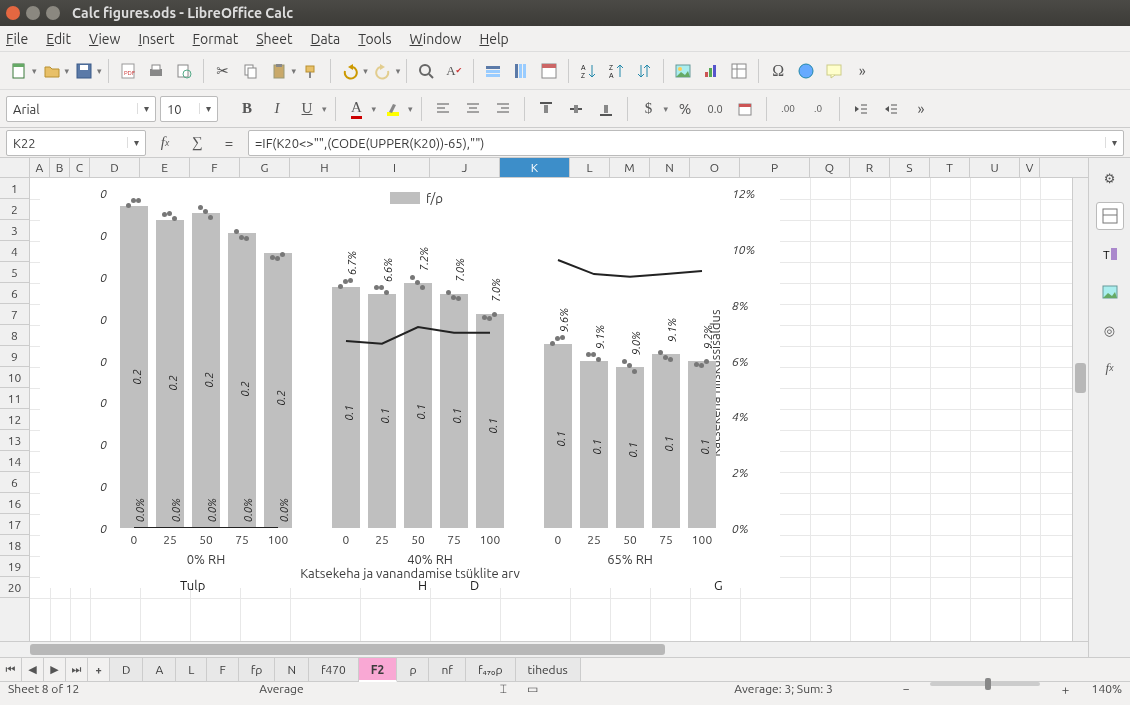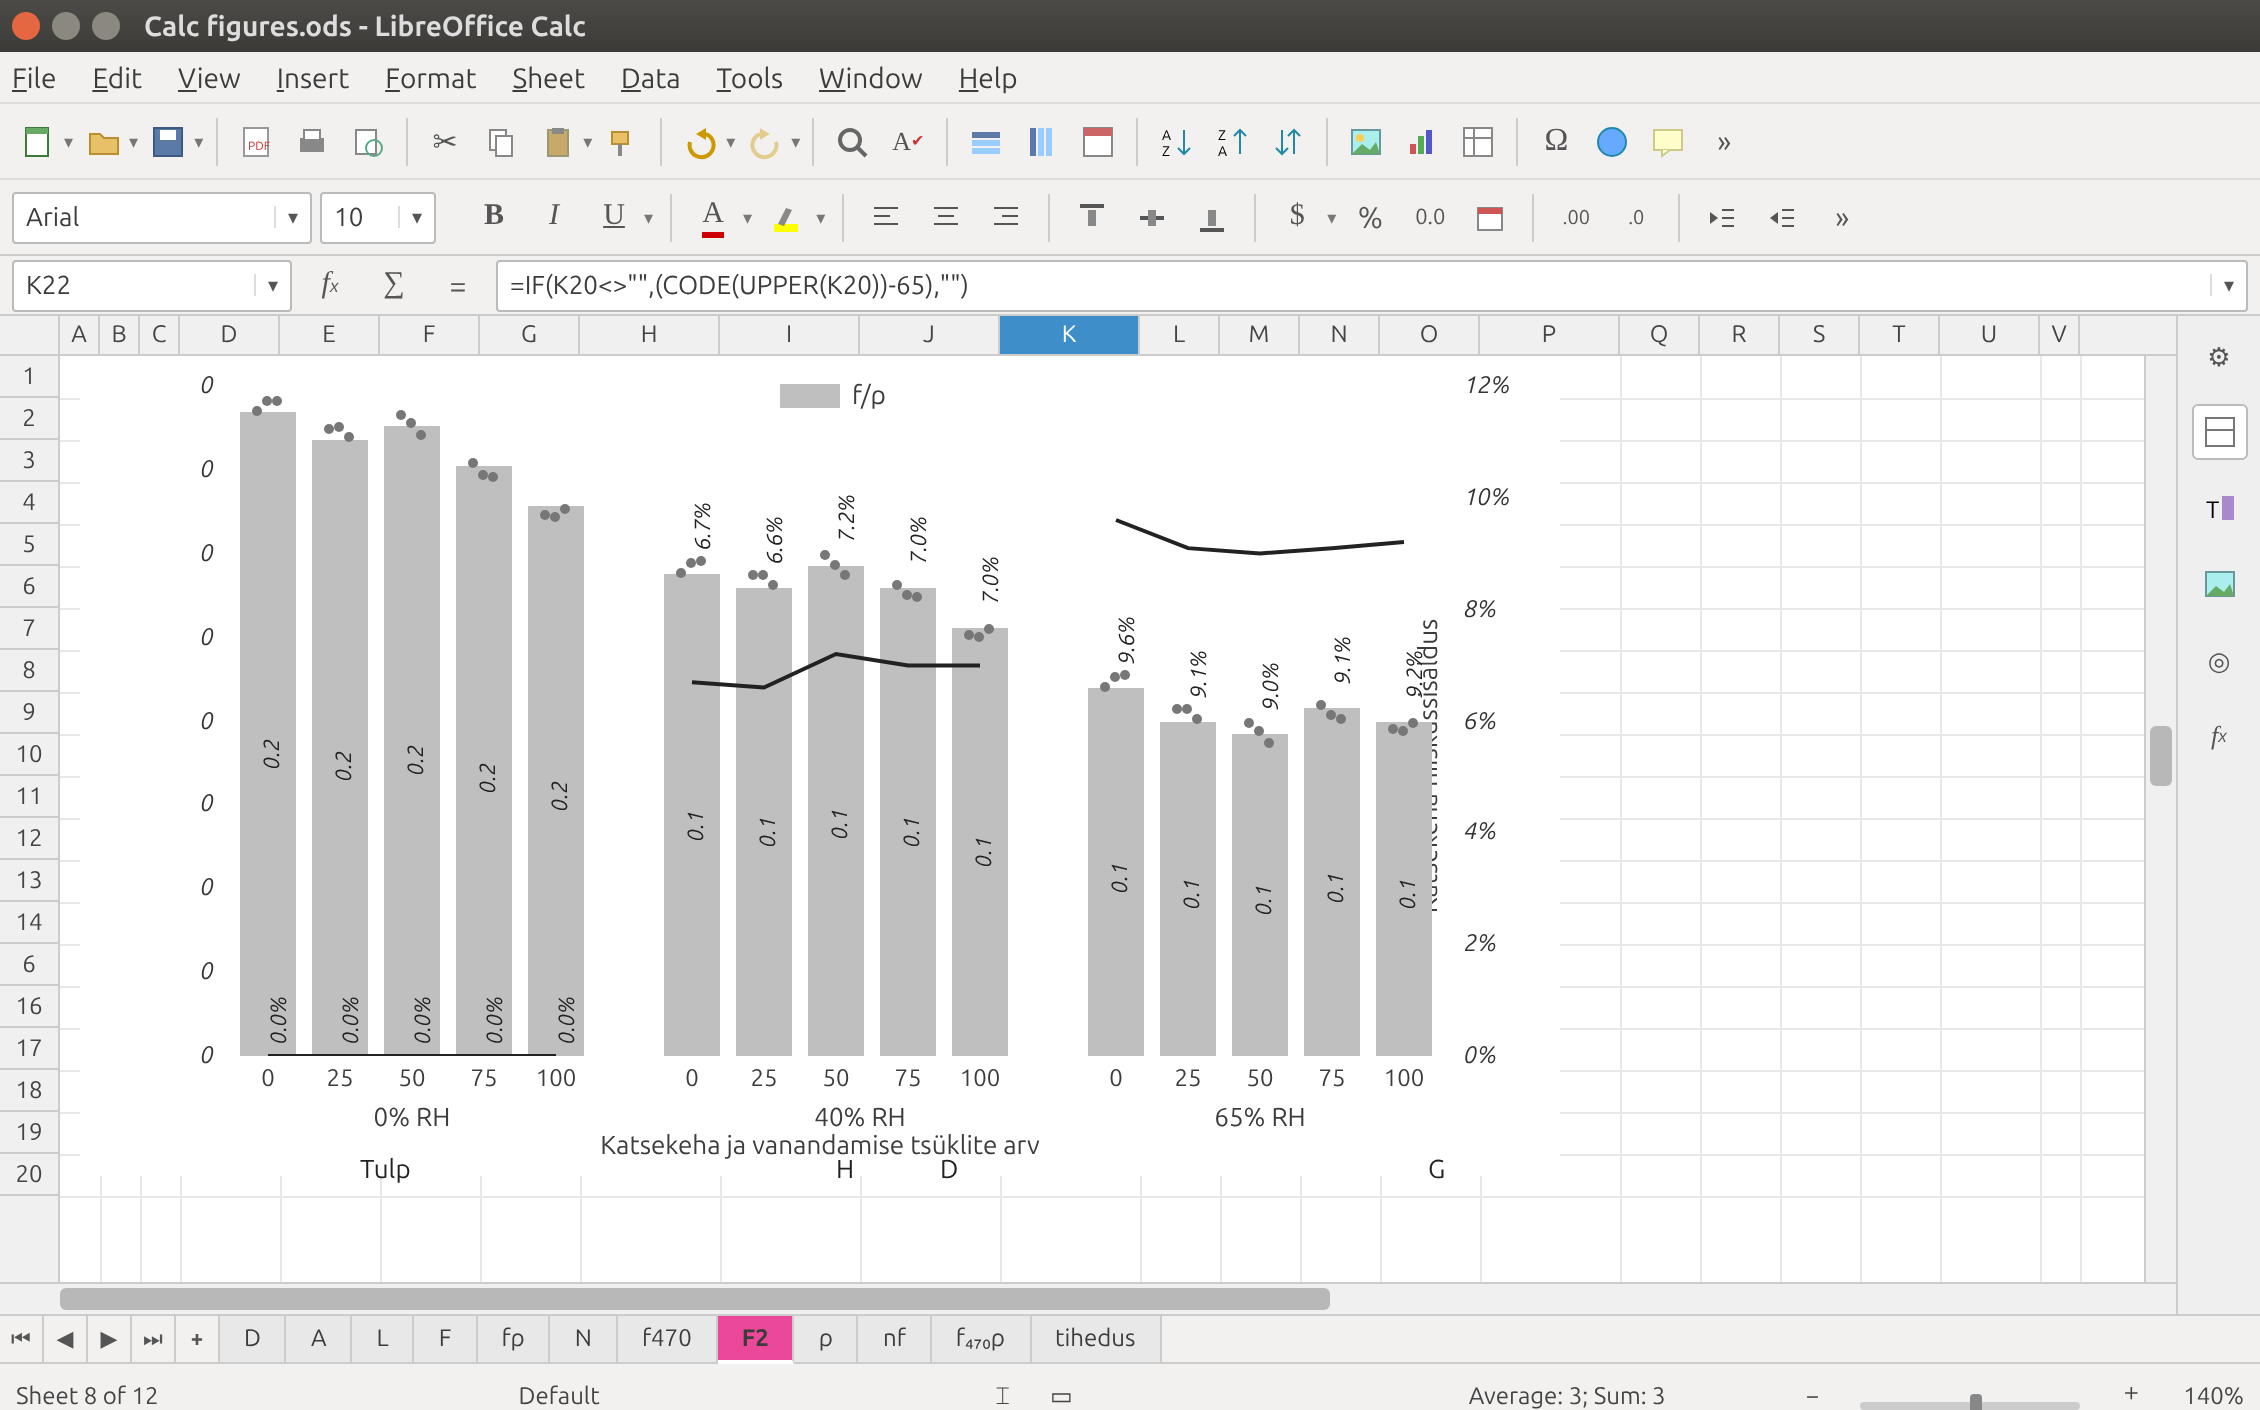--- a/index.html
+++ b/index.html
@@ -55,22 +55,22 @@
   .sbtn{width:28px;height:28px;display:flex;align-items:center;justify-content:center;border:1px solid transparent;border-radius:3px;color:#555;}
   .sbtn.active{border-color:#bbb;background:#fff;}
   .vscroll{width:16px;background:#f0f0f0;border-left:1px solid #ccc;position:relative;}
   .vthumb{position:absolute;left:2px;right:2px;top:40%;height:30px;background:#b8b8b8;border-radius:3px;}
   .hscroll-row{height:16px;background:#f0f0f0;border-top:1px solid #ccc;display:flex;}
   .hscroll{flex:1;position:relative;margin-left:30px;}
   .hthumb{position:absolute;top:2px;bottom:2px;left:0;width:60%;background:#b8b8b8;border-radius:3px;}
   .tabs-row{height:24px;background:#f2f1f0;border-top:1px solid #ccc;display:flex;align-items:stretch;}
   .tabctl{width:22px;display:flex;align-items:center;justify-content:center;border-right:1px solid #ccc;font-size:11px;color:#555;}
   .stab{padding:0 12px;border-right:1px solid #ccc;display:flex;align-items:center;font-size:12px;background:#e8e8e8;}
-  .stab.active{background:#ec4899;font-weight:bold;border-bottom:2px solid #fff;margin-bottom:-1px;}
-  .statusbar{height:24px;background:#f2f1f0;border-top:1px solid #ccc;display:flex;align-items:flex-end;padding:0 8px;font-size:12px;color:#444;gap:20px;}
+  .stab.active{background:#f9a8d4;font-weight:bold;border-bottom:2px solid #fff;margin-bottom:-1px;}
+  .statusbar{height:24px;background:#f2f1f0;border-top:1px solid #ccc;display:flex;align-items:flex-start;padding:0 8px;font-size:12px;color:#444;gap:20px;}
   .statusbar .spacer{flex:1;}
   .zoom-slider{width:110px;height:4px;background:#ccc;position:relative;border-radius:2px;}
   .zoom-slider .knob{position:absolute;left:50%;top:-4px;width:6px;height:12px;background:#888;border-radius:2px;}
   svg{display:block;}
 </style>
 </head>
 <body>
 
 <div class="titlebar">
   <span class="wbtn close"></span>
@@ -670,21 +670,21 @@
       <div class="stab active">F2</div>
       <div class="stab">ρ</div>
       <div class="stab">nf</div>
       <div class="stab">f₄₇₀ρ</div>
       <div class="stab">tihedus</div>
     </div>
 </div>
 
 <div class="statusbar">
   <span>Sheet 8 of 12</span>
-  <span style="margin-left:160px;">Default</span>
+  <span style="margin-left:160px;">Average</span>
   <span class="spacer"></span>
   <span>⌶</span>
   <span>▭</span>
   <span class="spacer"></span>
   <span>Average: 3; Sum: 3</span>
   <span style="width:30px;"></span>
   <span>−</span>
   <div class="zoom-slider">
       <div class="knob"></div>
     </div>

